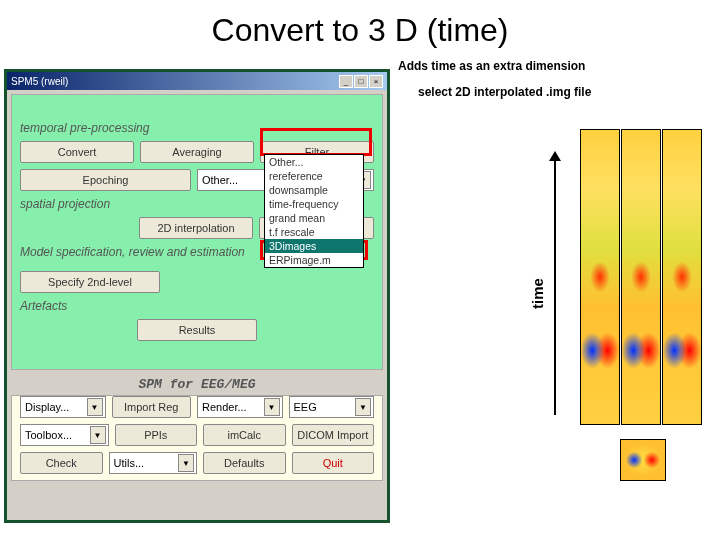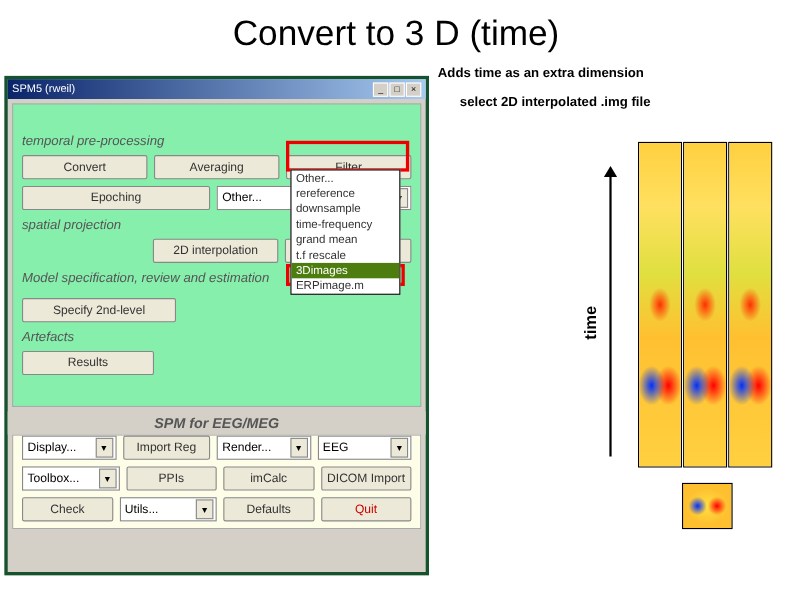--- a/index.html
+++ b/index.html
@@ -12,22 +12,22 @@
   .tb-btn { width: 14px; height: 13px; background: #d4d0c8; border: 1px solid #fff; font-size: 8px; display: flex; align-items: center; justify-content: center; color: #000; }
   .panel { background: #86efac; margin: 4px; padding: 22px 8px; border: 1px solid #aaa; }
   .section-label { font-style: italic; font-size: 12px; color: #555; margin: 4px 0 6px 0; filter: blur(0.4px); }
   .btn-row { display: flex; gap: 6px; margin-bottom: 6px; }
   .win-btn { flex: 1; height: 22px; background: #ece9d8; border: 1px solid #888; border-radius: 2px; font-size: 11px; display: flex; align-items: center; justify-content: center; color: #333; filter: blur(0.5px); }
   .dropdown { flex: 1; height: 22px; background: #fff; border: 1px solid #888; display: flex; align-items: center; justify-content: space-between; padding: 0 2px 0 4px; font-size: 11px; position: relative; filter: blur(0.4px); }
   .dd-arrow { width: 16px; height: 18px; background: #ece9d8; border: 1px solid #888; display: flex; align-items: center; justify-content: center; font-size: 8px; }
   .highlight-red { position: absolute; border: 3px solid #e00; pointer-events: none; }
   .dd-menu { position: absolute; left: 257px; top: 82px; width: 100px; background: #fff; border: 1px solid #000; font-size: 10.5px; z-index: 5; filter: blur(0.4px); }
   .dd-menu div { padding: 1px 4px; color: #333; }
-  .dd-menu .sel { background: #4d7c0f; color: #fff; }
-  .app-footer-label { text-align: center; font-style: italic; font-weight: bold; font-size: 13px; color: #555; padding: 3px 0; background: #d4d0c8; }
+  .dd-menu .sel { background: #0f766e; color: #fff; }
+  .app-footer-label { text-align: center; font-style: italic; font-weight: bold; font-size: 13px; color: #555; padding: 3px 0; background: #d4d0c8; font-family: Liberation Mono, monospace; }
   .bottom-panel { background: #fdfde8; margin: 0 4px 4px 4px; padding: 0 8px; border: 1px solid #aaa; }
   .quit { color: #c00; }
   .annot { position: absolute; font-size: 12px; font-weight: bold; }
   .annot1 { left: 398px; top: 4px; }
   .annot2 { left: 418px; top: 30px; }
   .time-axis { position: absolute; left: 546px; top: 92px; width: 16px; height: 270px; }
   .arrow-line { position: absolute; left: 8px; top: 10px; width: 1.5px; height: 258px; background: #000; }
   .arrow-head { position: absolute; left: 3px; top: 4px; width: 0; height: 0; border-left: 6px solid transparent; border-right: 6px solid transparent; border-bottom: 10px solid #000; }
   .time-label { position: absolute; left: 522px; top: 230px; transform: rotate(-90deg); font-size: 15px; font-weight: bold; }
   .heat-strip { position: absolute; border: 1px solid #000; overflow: hidden; }
@@ -90,21 +90,21 @@
       <div class="section-label">Model specification, review and estimation</div>
       <div class="btn-row">
         <div style="flex:1"></div>
       </div>
       <div class="btn-row">
         <div class="win-btn" style="flex:0 0 140px">Specify 2nd-level</div>
         <div style="flex:1"></div>
       </div>
 
       <div class="section-label">Artefacts</div>
-      <div class="btn-row" style="justify-content:flex-start">
+      <div class="btn-row" style="justify-content:center">
         <div class="win-btn" style="flex:0 0 120px">Results</div>
       </div>
     </div>
 
     <div class="app-footer-label">SPM for EEG/MEG</div>
 
     <div class="bottom-panel">
       <div class="btn-row">
         <div class="dropdown">
             <span>Display...</span>

